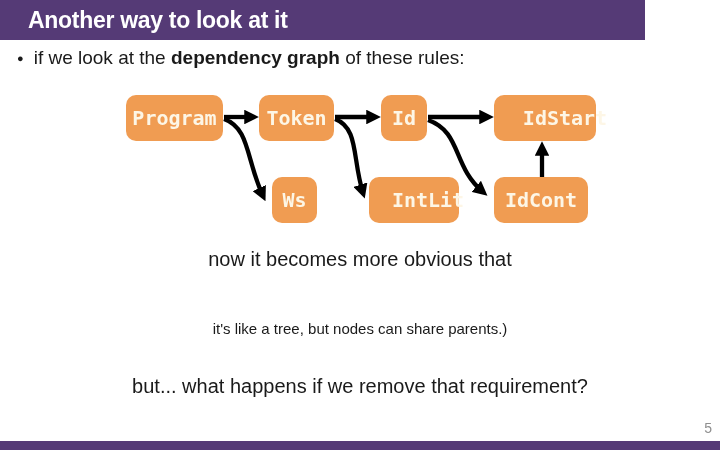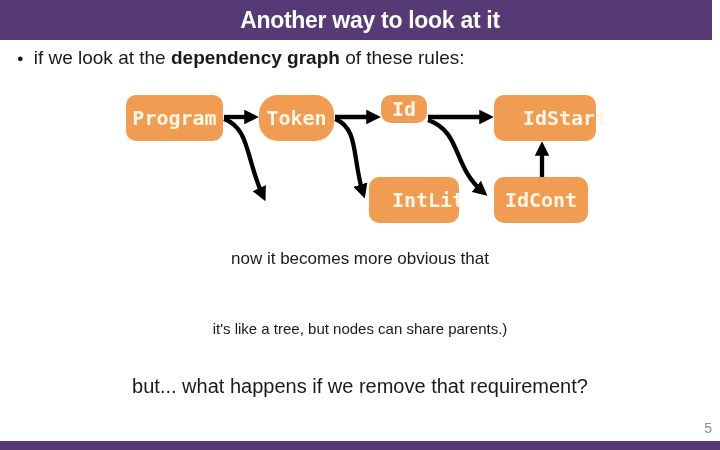--- a/index.html
+++ b/index.html
@@ -14,23 +14,22 @@
   html,body{width:720px;height:450px;}
   body{
     position:relative;
     width:720px;height:450px;
     background:#FFFFFF;
     overflow:hidden;
     font-family:"Liberation Sans", sans-serif;
     color:var(--ink);
   }
   .titlebar{
-    position:absolute;left:0;top:0;width:712px;height:40px;
+    position:absolute;left:0;top:0;width:645px;height:40px;
     background:var(--header-bar);
-    text-align:center;
   }
   .titlebar h1{
     font-size:23px;font-weight:bold;color:#FFFFFF;
     line-height:40px;padding-left:28px;letter-spacing:-0.3px;
   }
   .bullet-line{
     position:absolute;left:17px;top:46px;
     font-size:19px;line-height:24px;
     display:flex;align-items:center;gap:10px;
     white-space:pre;
@@ -41,29 +40,29 @@
   .node{
     position:absolute;
     background:var(--node-fill);
     border-radius:10px;
     display:flex;align-items:center;justify-content:center;
     font-family:"DejaVu Sans Mono", monospace;
     font-weight:bold;font-size:20px;
     color:var(--node-text);
   }
   .n-program{left:126px;top:95px;width:97px;height:46px;}
-  .n-token  {left:259px;top:95px;width:75px;height:46px;border-radius:19px;}
-  .n-id     {left:381px;top:95px;width:46px;height:28px;}
+  .n-token  {left:259px;top:95px;width:75px;height:46px;}
+  .n-id     {left:381px;top:95px;width:46px;height:46px;}
   .n-idstart{left:494px;top:95px;width:102px;height:46px;padding-left:40px;}
   .n-ws     {left:272px;top:177px;width:45px;height:46px;}
   .n-intlit {left:369px;top:177px;width:90px;height:46px;padding-left:28px;}
   .n-idcont {left:494px;top:177px;width:94px;height:46px;}
   .note-obvious{
     position:absolute;left:0;top:246px;width:720px;
-    text-align:center;font-size:17px;line-height:26px;
+    text-align:center;font-size:20px;line-height:26px;
   }
   .note-dag{
     position:absolute;left:0;top:318px;width:720px;
     text-align:center;font-size:15px;line-height:21px;font-weight:500;
   }
   .question{
     position:absolute;left:0;top:375px;width:720px;
     text-align:center;font-size:20px;
   }
   .page-number{
@@ -102,20 +101,21 @@
       <path d="M 224 119 C 250 128, 246 160, 263 196" marker-end="url(#ah)"></path>
       <path d="M 335 119 C 359 128, 352 158, 363 193" marker-end="url(#ah)"></path>
       <path d="M 428 120 C 462 132, 452 166, 483 192" marker-end="url(#ah)"></path>
       <path d="M 542 178 L 542 147" marker-end="url(#ah)"></path>
     </g>
   </svg>
   <div class="node n-program">Program</div>
   <div class="node n-token">Token</div>
   <div class="node n-id">Id</div>
   <div class="node n-idstart">IdStart</div>
+  <div class="node n-ws">Ws</div>
   <div class="node n-intlit">IntLit</div>
   <div class="node n-idcont">IdCont</div>
 </div>
 
 <div class="note-obvious">
   <div>now it becomes more obvious that</div>
 </div>
 
 <div class="note-dag">
   <div>it's like a tree, but nodes can share parents.)</div>

